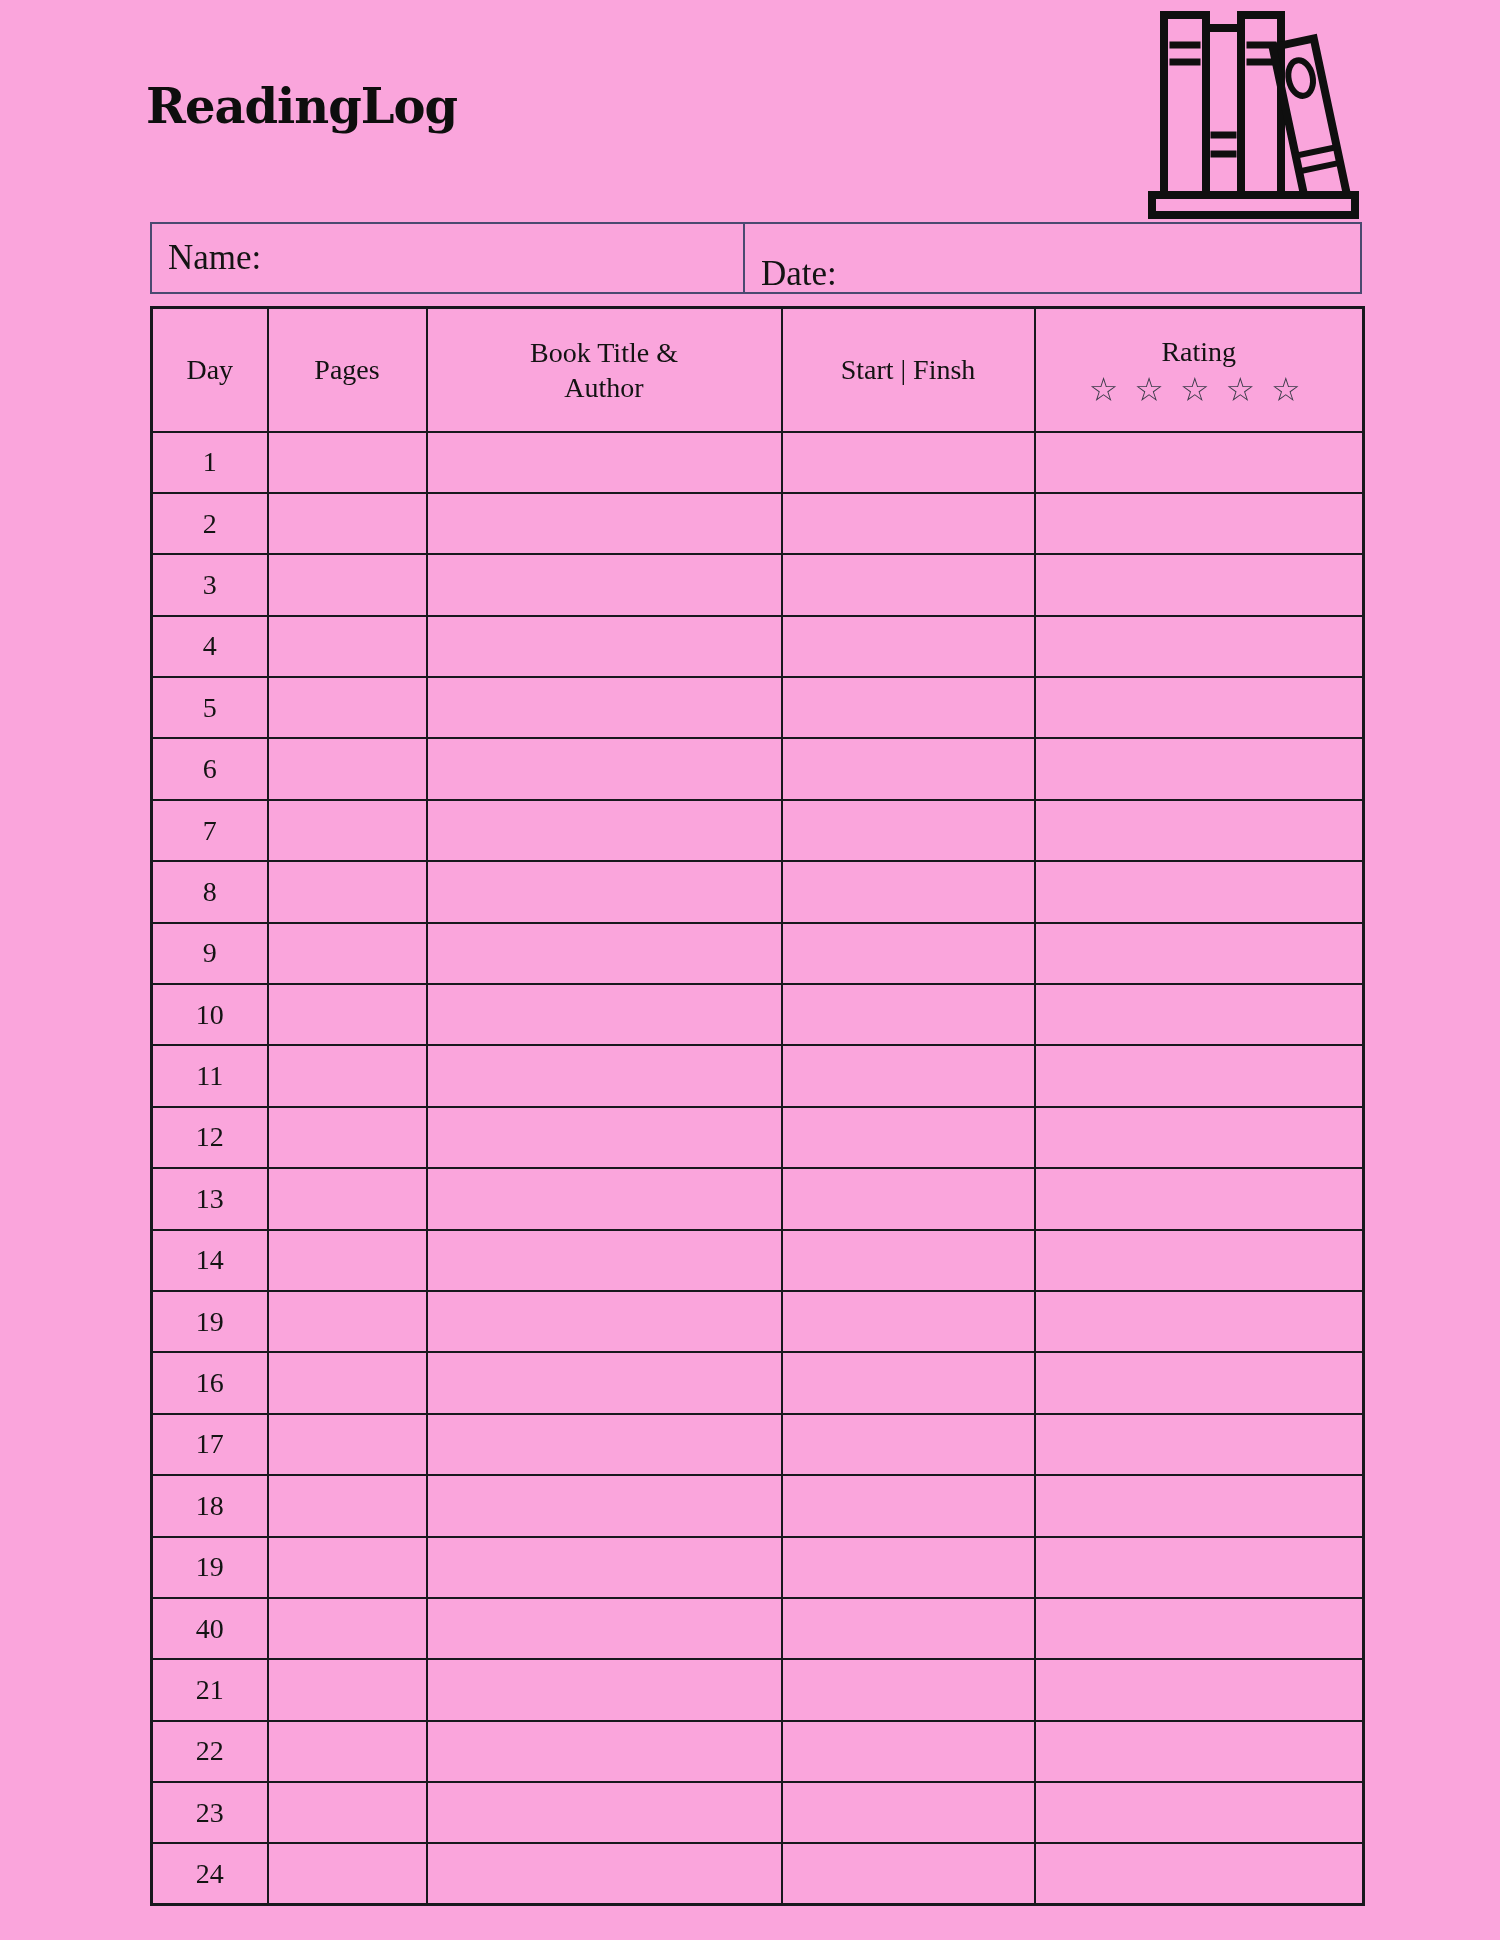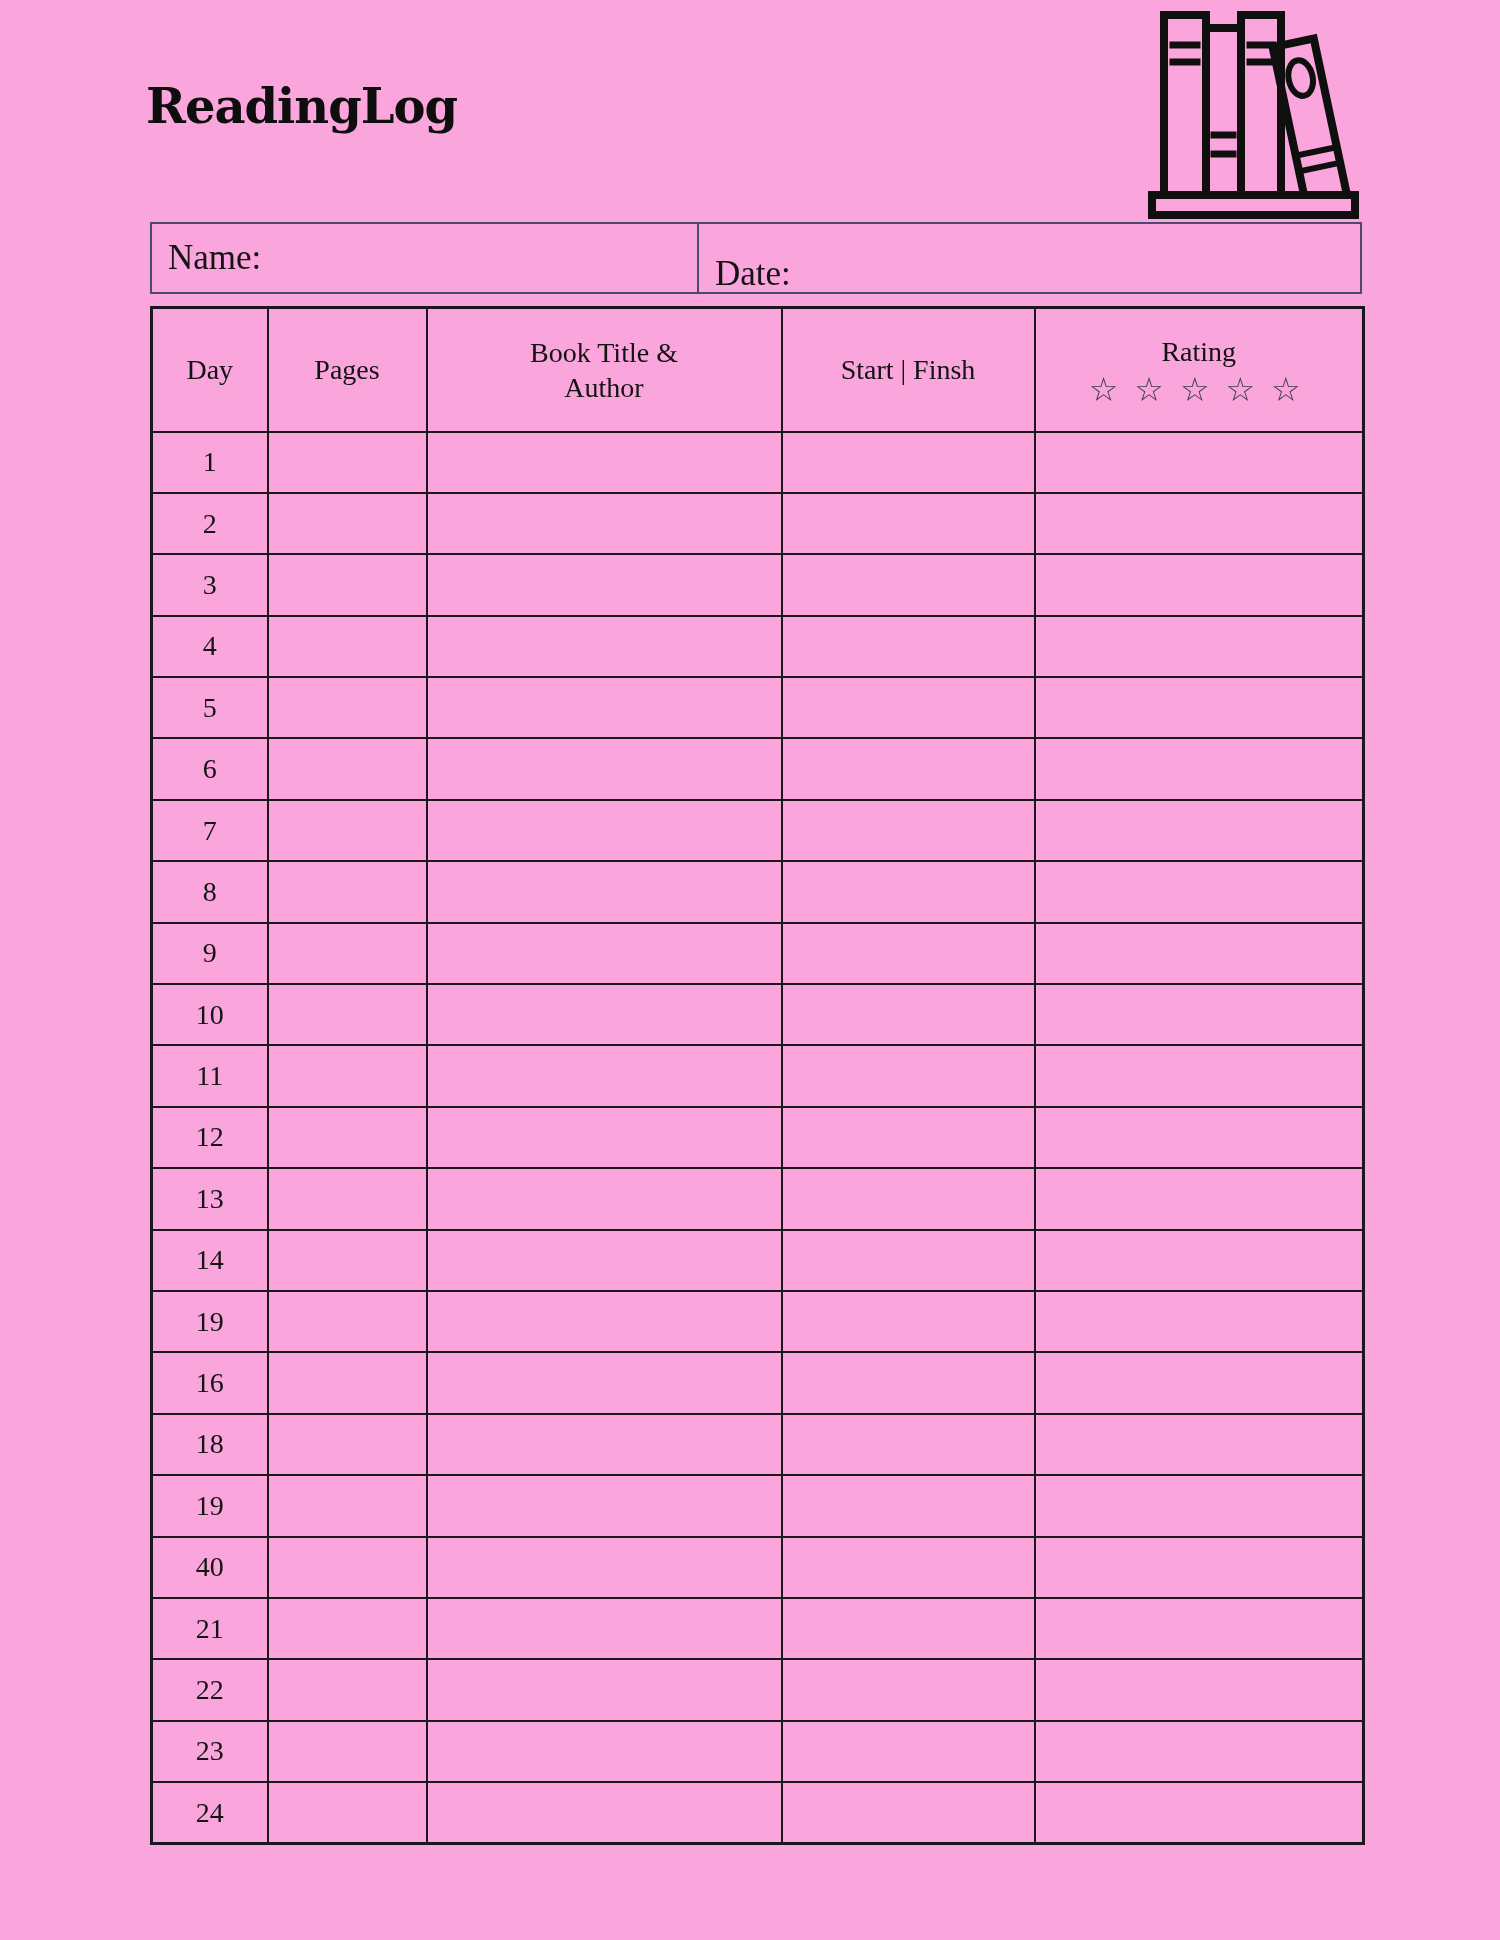--- a/index.html
+++ b/index.html
@@ -21,21 +21,21 @@
     line-height:1;
   }
 
   .logo{position:absolute;left:1148px;top:8px;width:214px;height:212px;}
 
   .namedate{
     position:absolute;left:150px;top:222px;width:1212px;height:72px;
     border:2px solid var(--frame);display:flex;background:var(--bg);
   }
   .nd-cell{display:flex;align-items:center;padding-left:16px;font-size:35px;color:#141414;}
-  .nd-name{width:547px;border-right:2px solid var(--frame);}
+  .nd-name{width:593px;border-right:2px solid var(--frame);}
   .nd-date{flex:1;margin-top:32px;}
 
   table.log{
     position:absolute;left:150px;top:306px;width:1212px;
     border-collapse:collapse;table-layout:fixed;background:var(--bg);
     border:3px solid var(--grid);
   }
   table.log th, table.log td{
     border:2px solid var(--grid);
     font-weight:normal;
@@ -222,20 +222,27 @@
           <td></td>
         </tr>
         <tr>
           <td class="day-cell">16</td>
           <td></td>
           <td></td>
           <td></td>
           <td></td>
         </tr>
         <tr>
+          <td class="day-cell">17</td>
+          <td></td>
+          <td></td>
+          <td></td>
+          <td></td>
+        </tr>
+        <tr>
           <td class="day-cell">18</td>
           <td></td>
           <td></td>
           <td></td>
           <td></td>
         </tr>
         <tr>
           <td class="day-cell">19</td>
           <td></td>
           <td></td>

